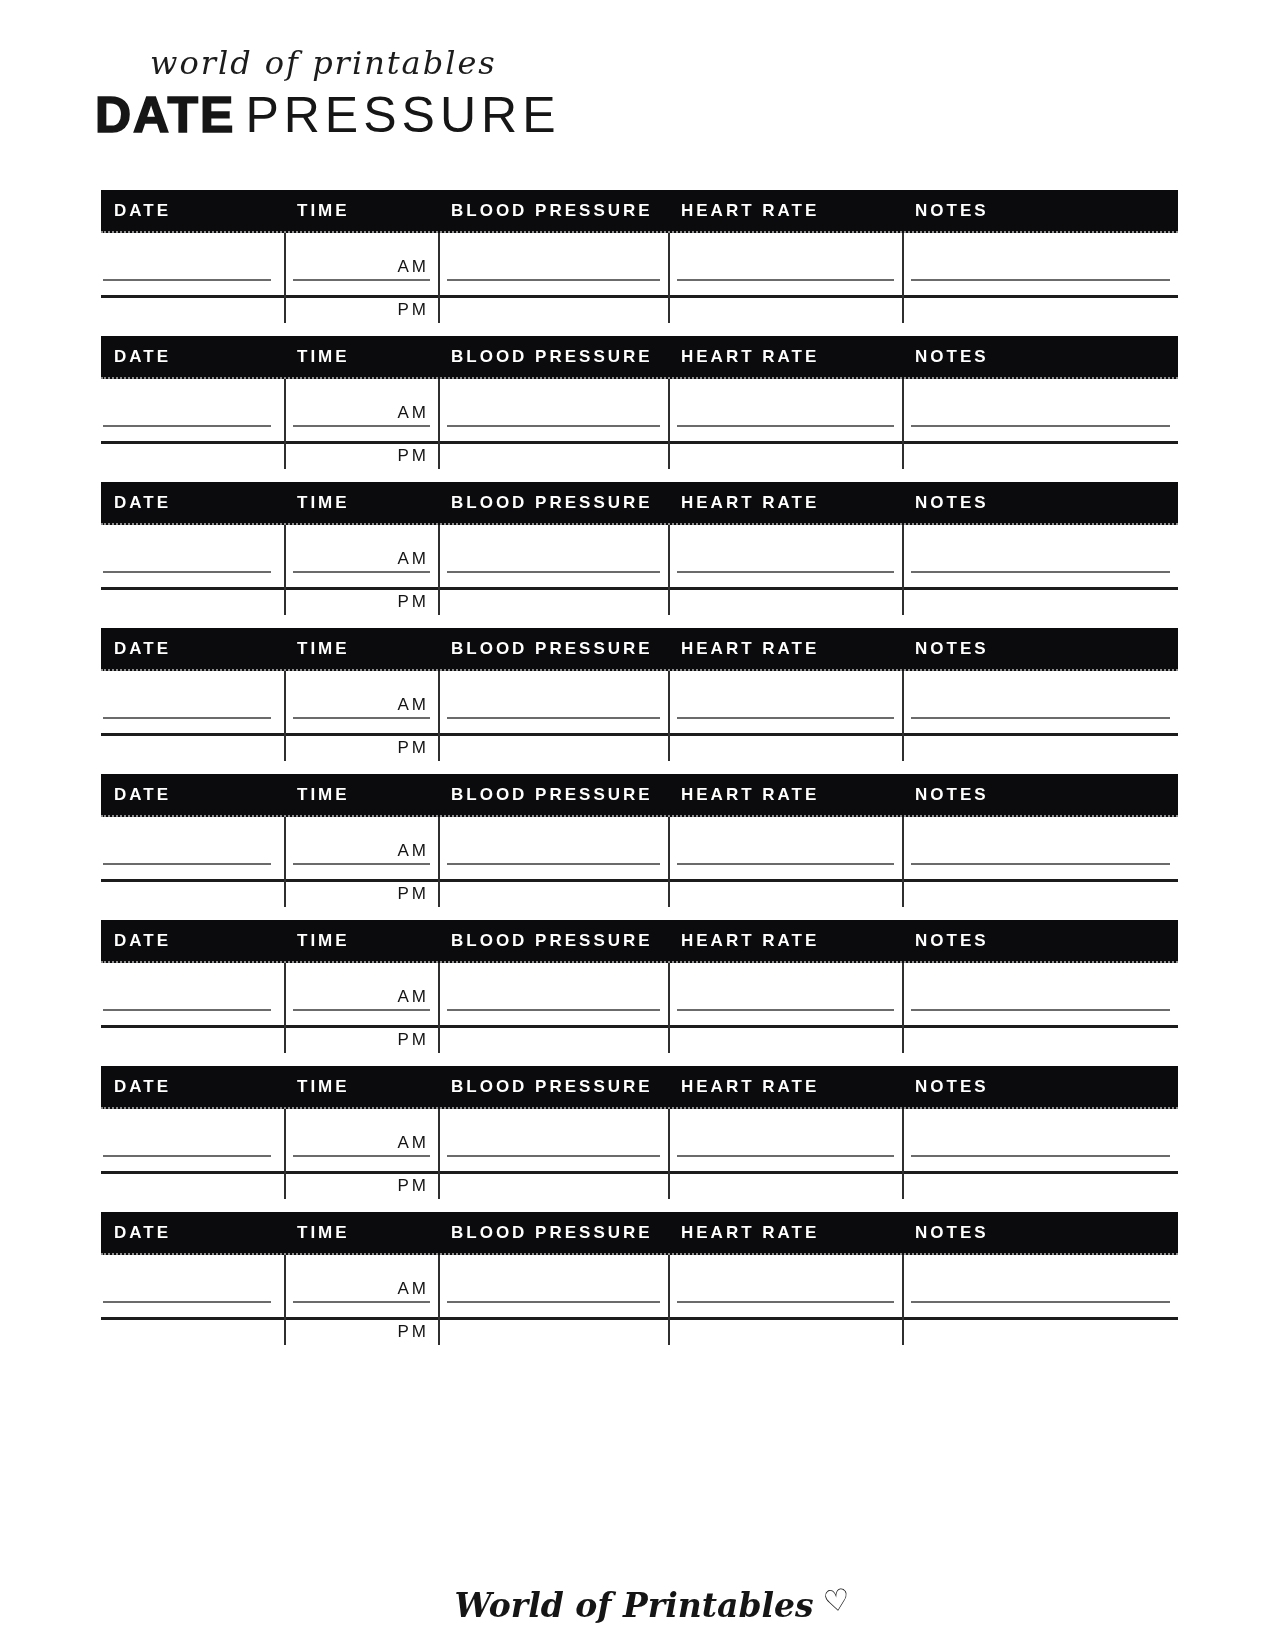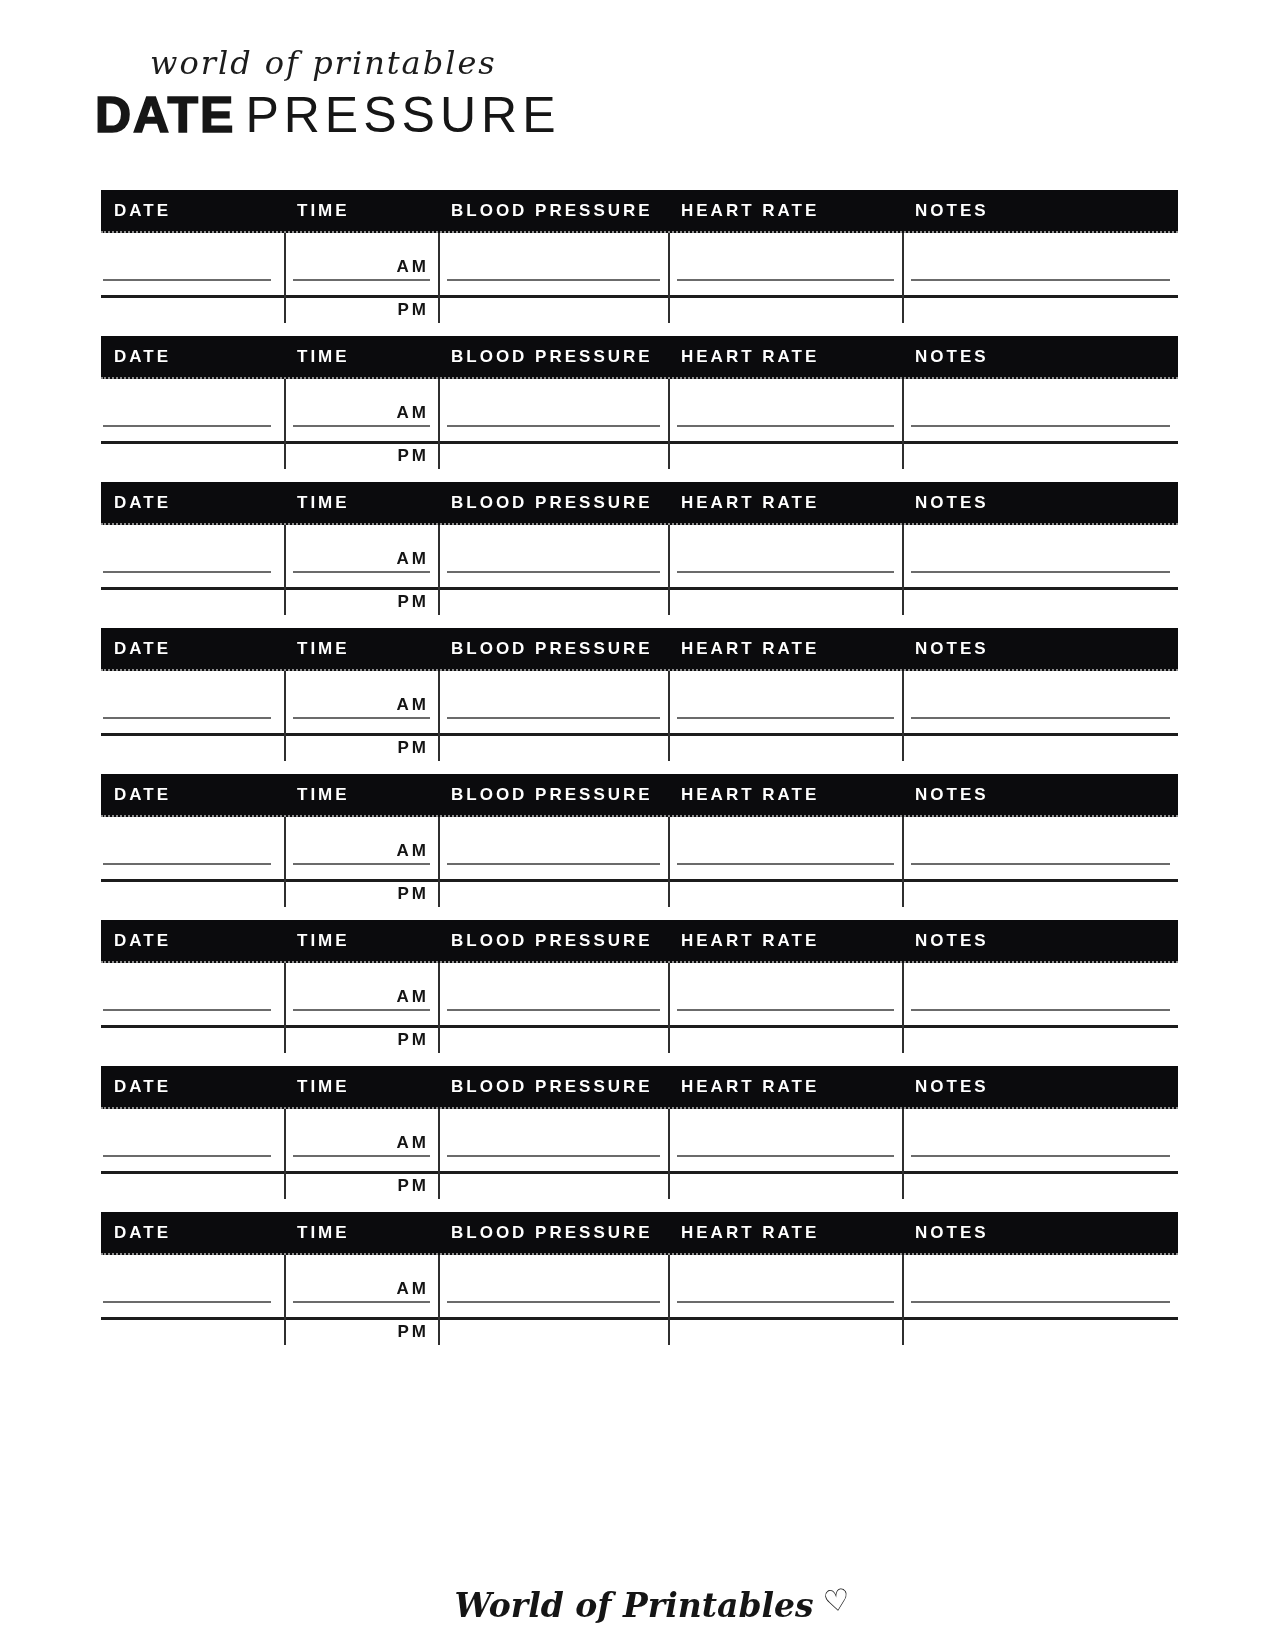--- a/index.html
+++ b/index.html
@@ -84,21 +84,21 @@
   .row{position:relative;}
   .r1{height:47px;}
   .r2{flex:1;}
   .wline{
     position:absolute;bottom:-1px;left:7px;right:8px;
     height:2px;background:var(--line-thin);
   }
   .col-date .wline{left:2px;right:13px;}
   .ampm{
     position:absolute;right:9px;bottom:3px;
-    font-weight:700;
+    font-weight:400;
     font-size:17px;
     letter-spacing:3px;
     color:#141414;
   }
 
   
   .footer{
     position:absolute;left:0;top:1586px;width:100%;
     text-align:center;
     font-family:"DejaVu Serif", serif;

